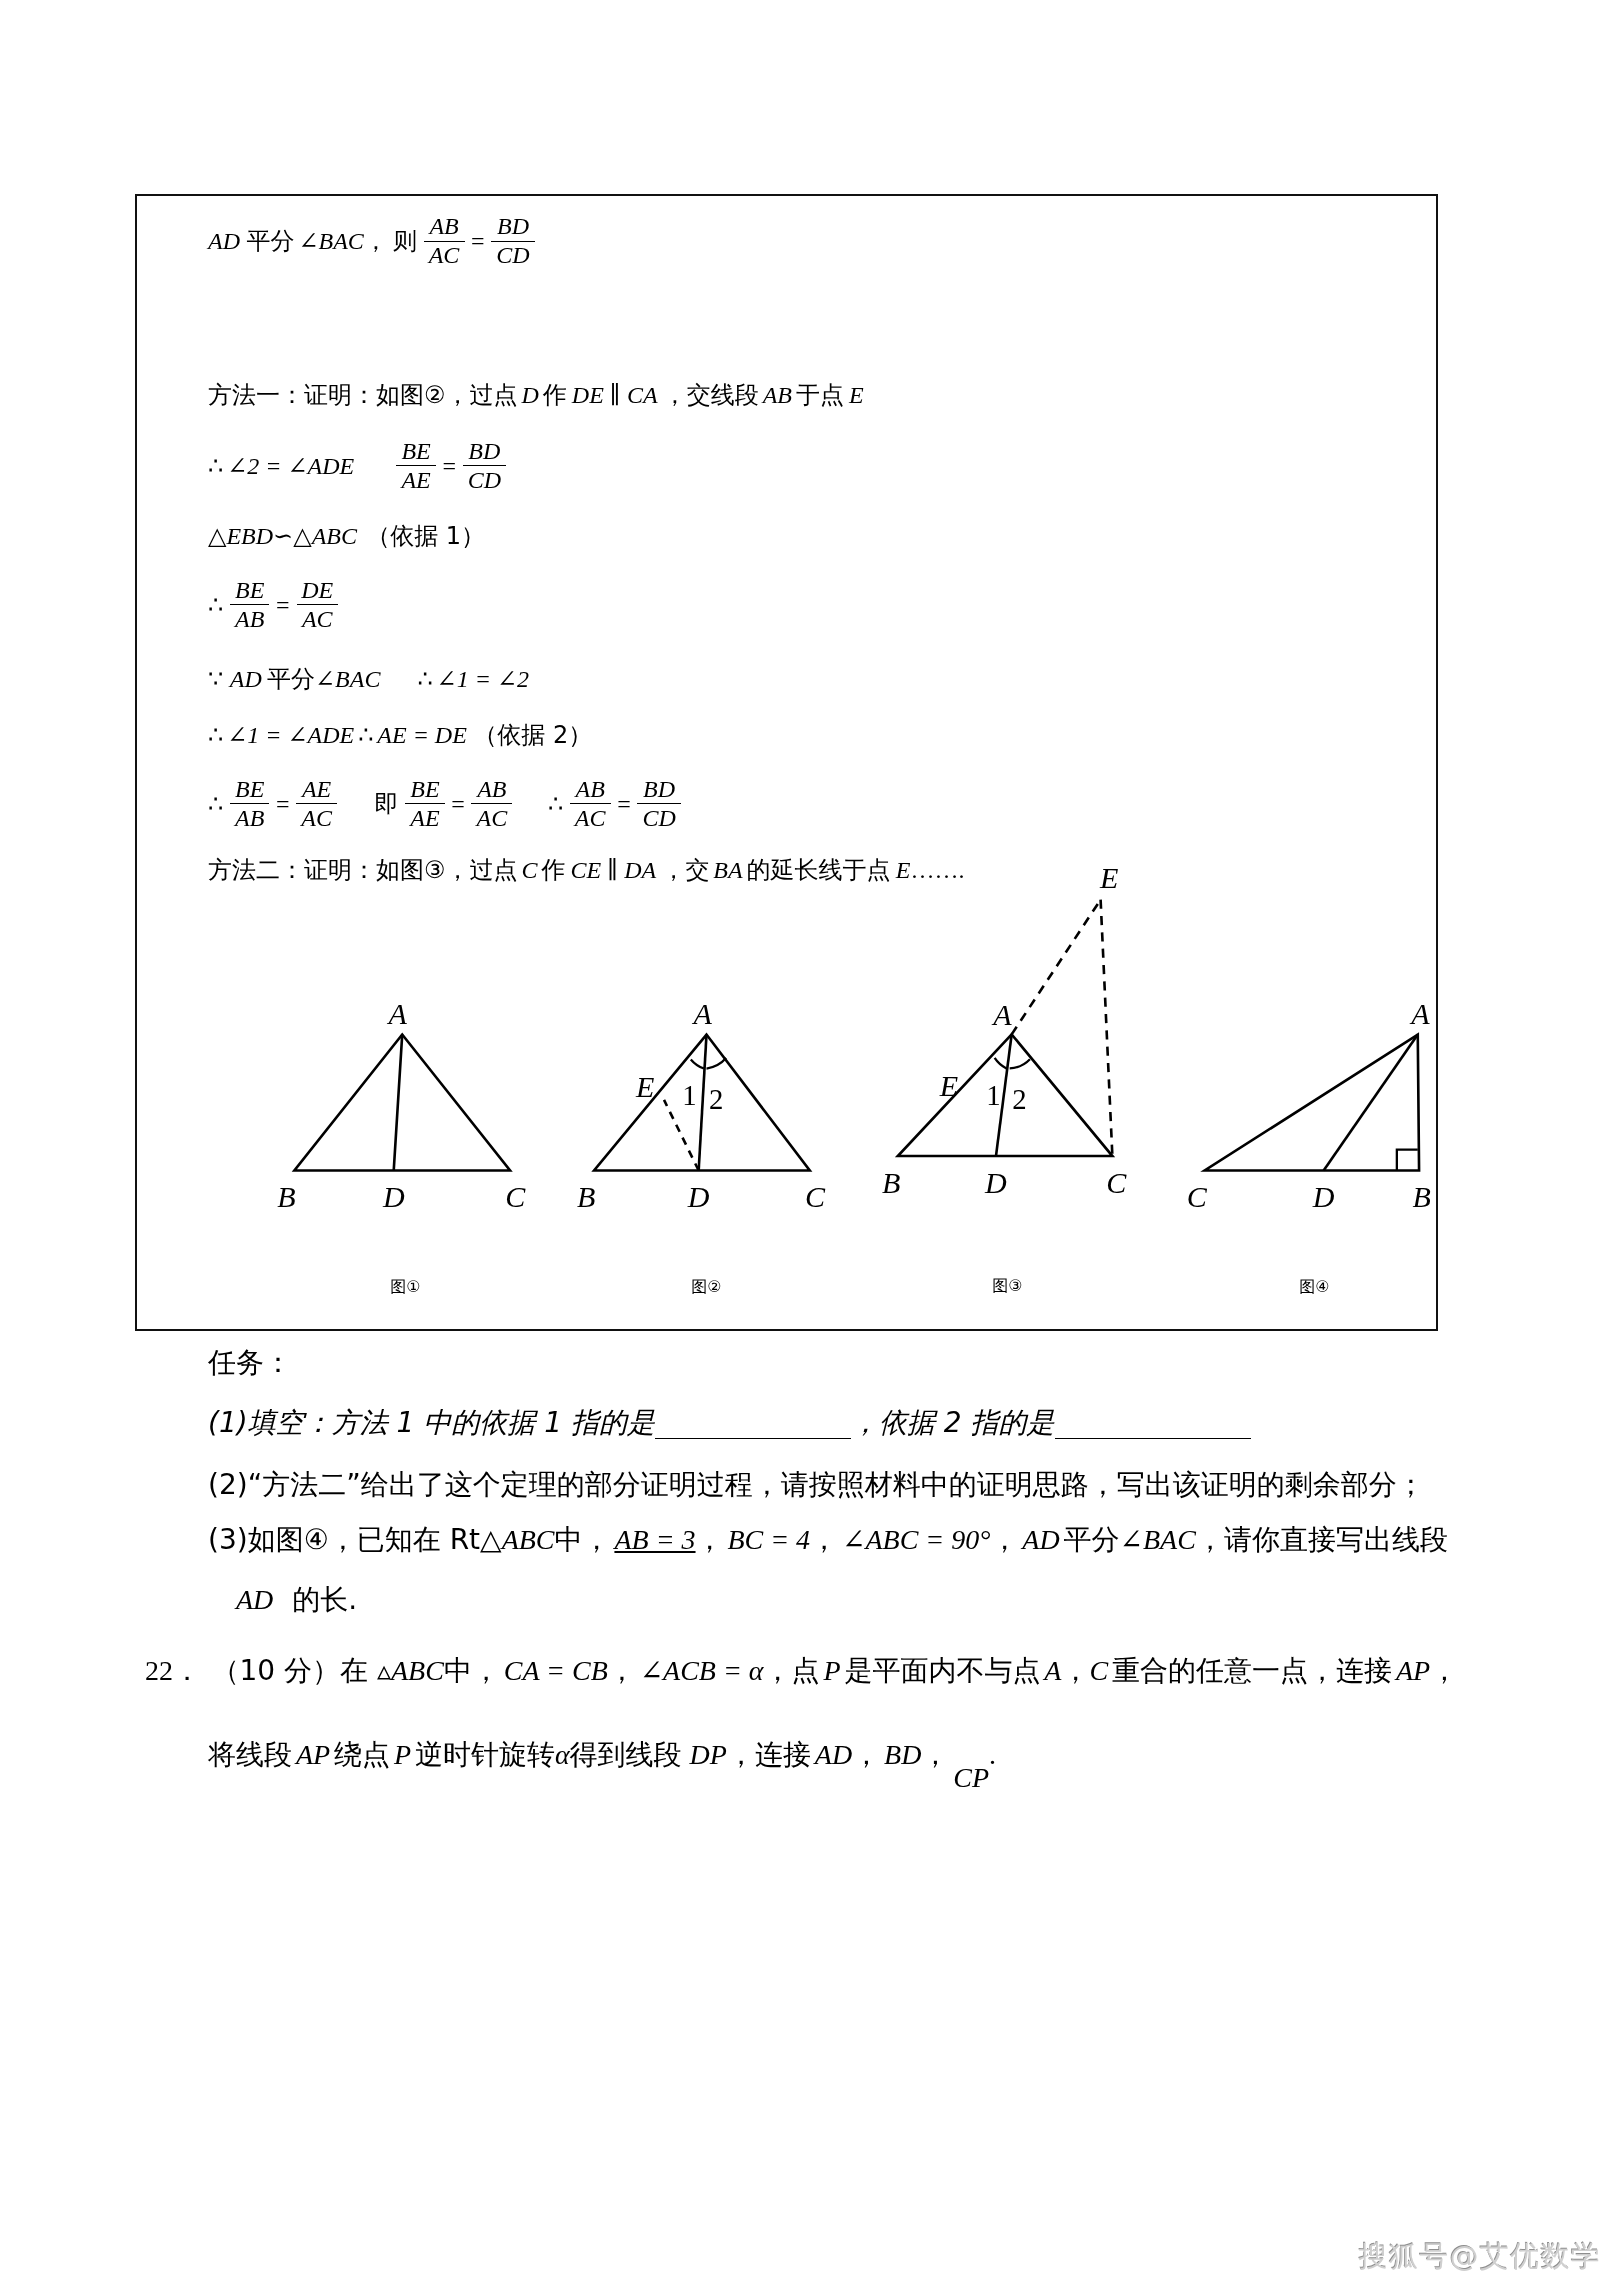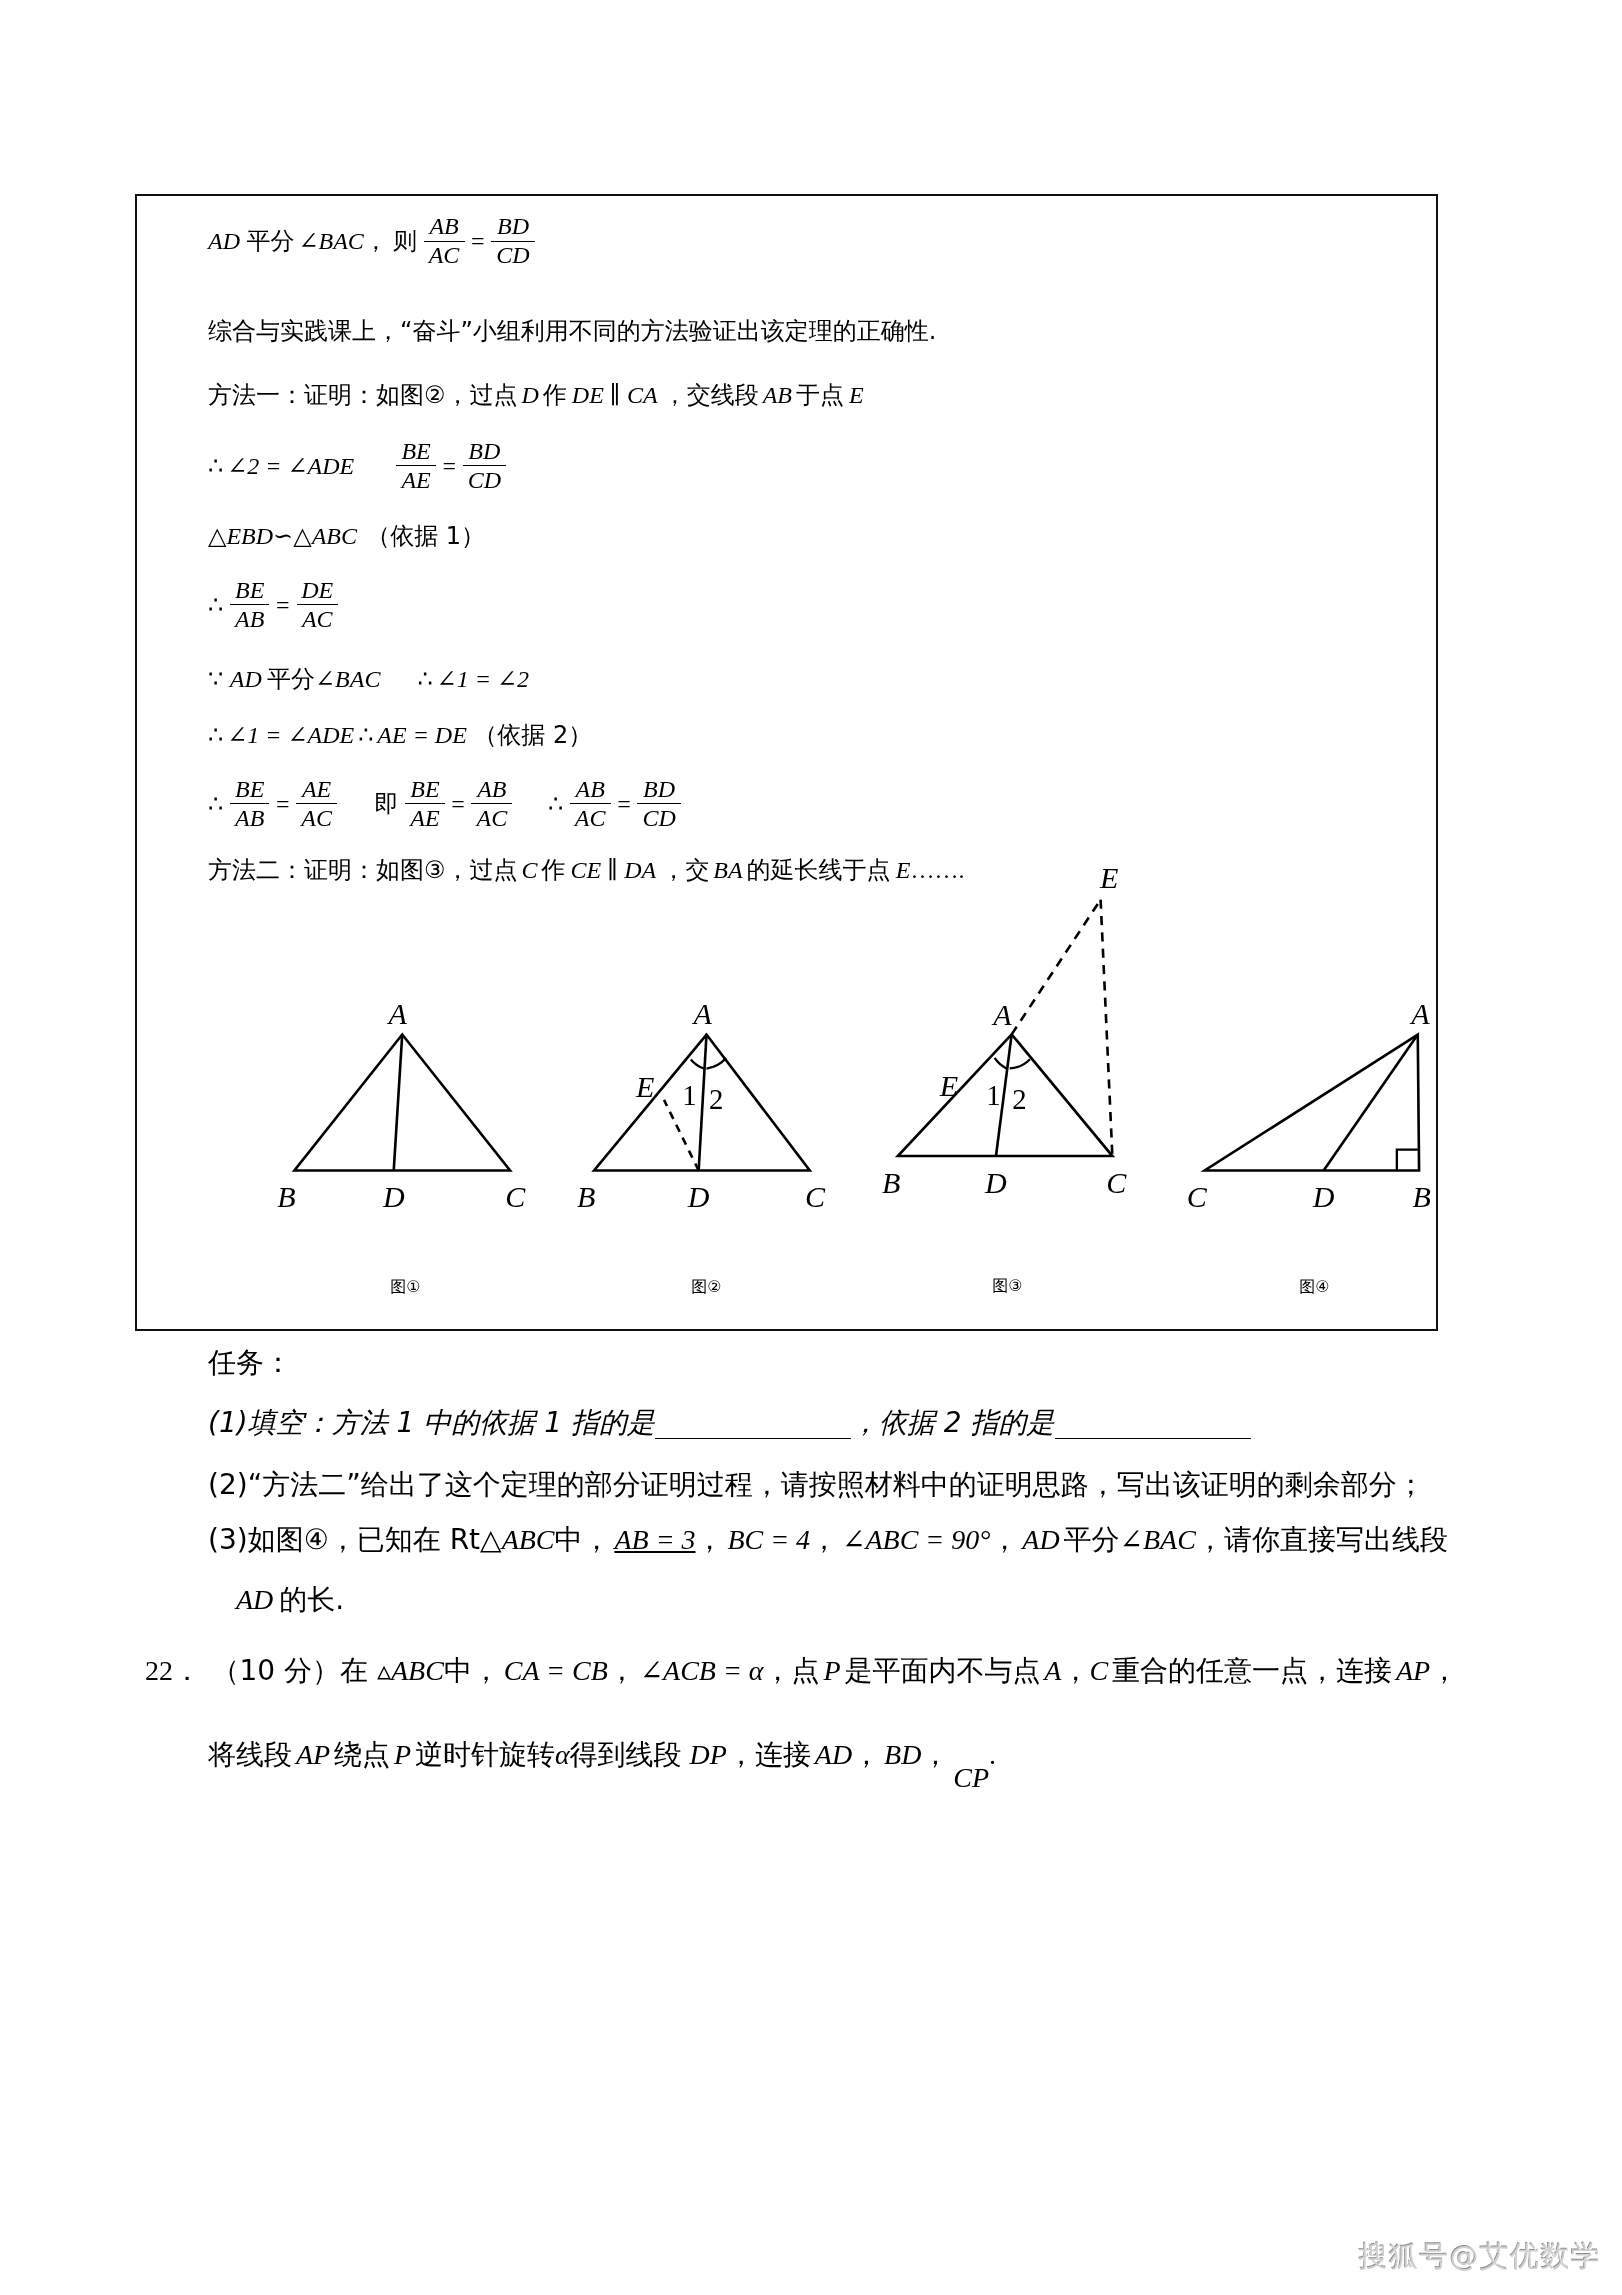--- a/index.html
+++ b/index.html
@@ -123,21 +123,20 @@
       <span class="num">AB</span>
       <span class="den">AC</span>
     </span>
     <span class="mn sp">=</span>
     <span class="frac">
       <span class="num">BD</span>
       <span class="den">CD</span>
     </span>
   </div>
 
-  <div class="mtext cn" style="left:71px; top:119px;">综合与实践课上，“奋斗”小组利用不同的方法验证出该定理的正确性.</div>
 
   <div class="mtext line" style="left:71px; top:187px;">
     <span class="cn">方法一：证明：如图②，过点</span>
     <span class="mi sp" style="margin:0 3.9px;">D</span>
     <span class="cn">作</span>
     <span class="mi sp" style="margin:0 5.2px;">DE ∥ CA</span>
     <span class="cn">，交线段</span>
     <span class="mi sp" style="margin:0 3.9px;">AB</span>
     <span class="cn">于点</span>
     <span class="mi sp" style="margin-left:5.2px;">E</span>
@@ -337,21 +336,21 @@
   <span class="mi sp" style="margin-left:3.9px;">∠ABC = 90°</span>
   <span class="cn">，</span>
   <span class="mi sp" style="margin-left:3.9px;">AD</span>
   <span class="cn sp" style="margin-left:3.9px;">平分</span>
   <span class="mi sp">∠BAC</span>
   <span class="cn">，请你直接写出线段</span>
 </div>
 
 <div class="btext line" style="left:236px; top:1586px;">
   <span class="mi">AD</span>
-  <span class="cn sp" style="margin-left:6px;">的长.</span>
+  <span class="cn sp" style="margin-left:19px;">的长.</span>
 </div>
 
 <div class="btext line" style="left:145px; top:1657px;">
   <span class="mn">22．</span>
   <span class="cn sp" style="margin-left:10.5px;">（10 分）</span>
   <span class="cn sp">在 ▵</span>
   <span class="mi">ABC</span>
   <span class="cn">中，</span>
   <span class="mi sp" style="margin-left:3.9px;">CA = CB</span>
   <span class="cn">，</span>

